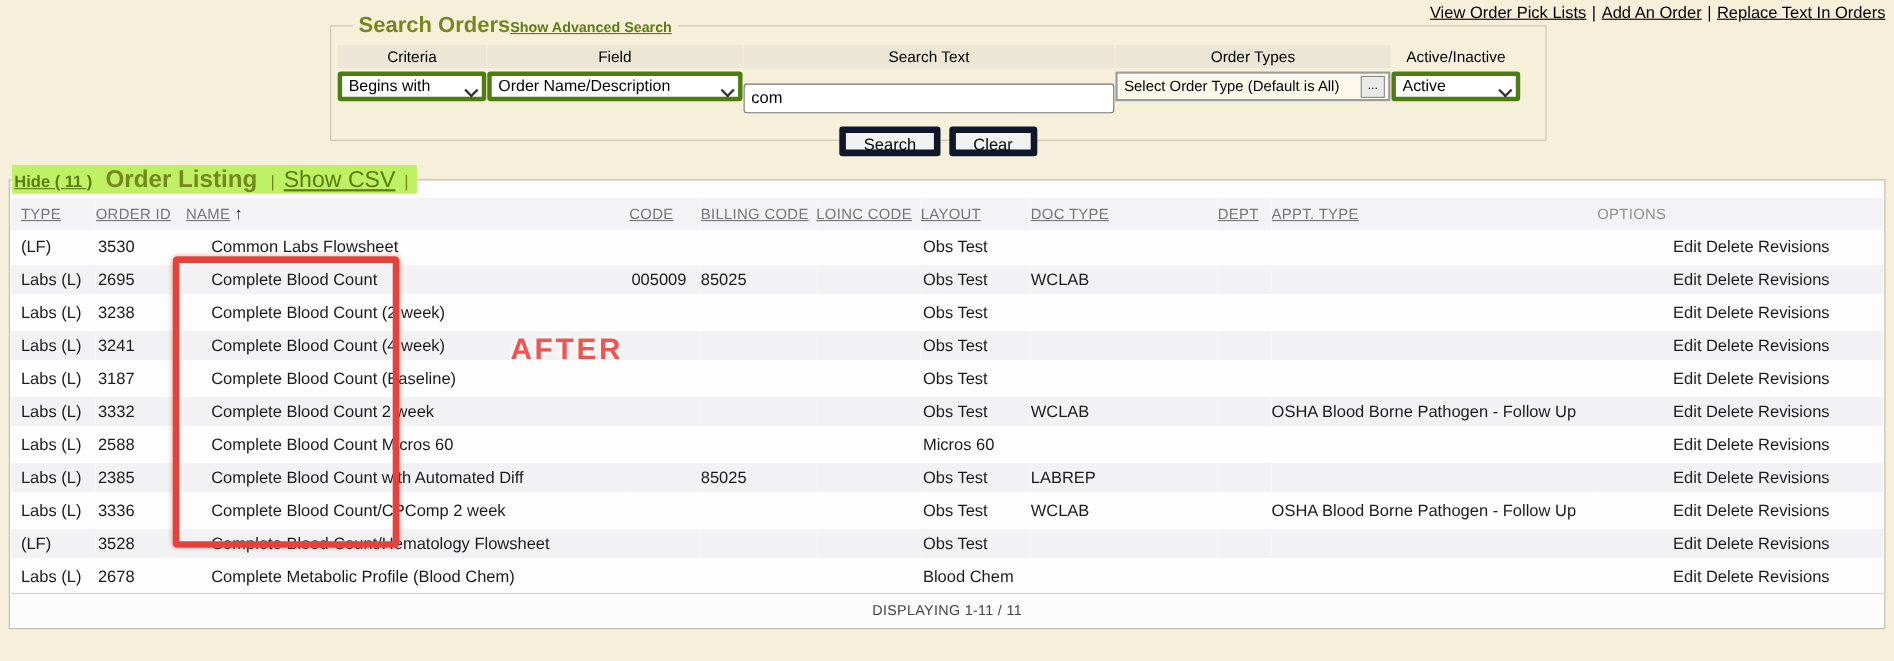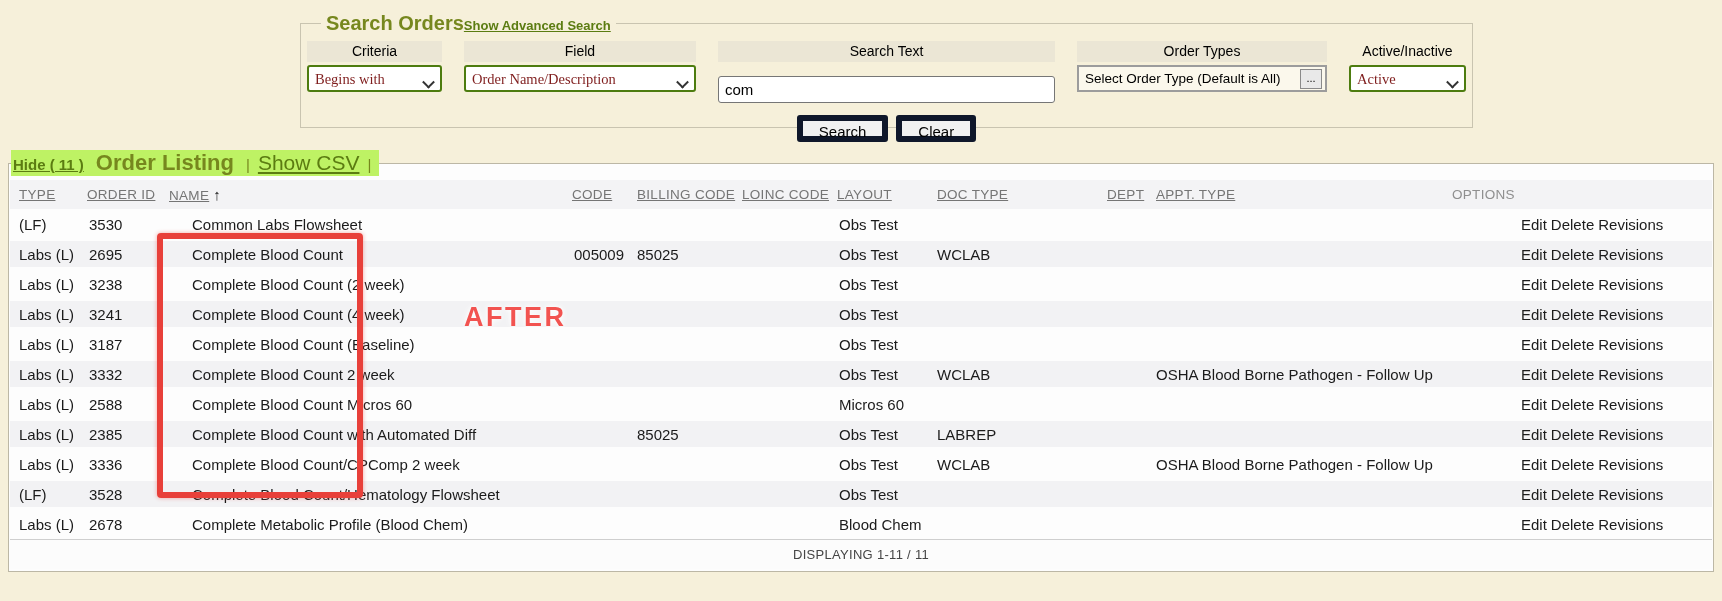--- a/index.html
+++ b/index.html
@@ -11,29 +11,29 @@
   .top-nav a { color: #000; text-decoration: underline; cursor: pointer; }
   .top-nav .sep { margin: 0 5px; text-decoration: none; }
 
   
   .search-fs { position: absolute; left: 300px; top: 12px; width: 1106px; height: 116px;
                border: 1px solid #c9c4b0; padding: 6px 6px 0 6px; }
   .search-fs legend { display: flex; align-items: baseline; margin-left: 14px; padding: 0 5px; }
   .search-title { font-size: 20px; font-weight: bold; color: #76871e; }
   .advanced-link { font-size: 13px; font-weight: bold; color: #5b7c11; text-decoration: underline; cursor: pointer; }
 
-  .search-grid { display: grid; grid-template-columns: 135px 232px 337px 250px 117px; column-gap: 22px; }
+  .search-grid { display: grid; grid-template-columns: 135px 232px 337px 250px 117px; column-gap: 1px; }
   .hdr-cell { background: #ebe6d5; text-align: center; font-size: 14px; height: 21px; line-height: 21px; color: #000; }
   .hdr-cell.plain { background: transparent; }
   .ctl { margin-top: 3px; }
 
   .sel { position: relative; display: block; }
   .sel select { appearance: none; -webkit-appearance: none; width: 100%; height: 27px;
-                background: #fff; border: 2px solid #4d7c0f; border-radius: 3px;
-                font-family: Liberation Serif, serif; font-size: 14.5px; padding: 1px 20px 1px 6px; color: #7f1d1d; }
+                background: #fff; border: 4px solid #4d7c0f; border-radius: 3px;
+                font-family: Liberation Sans, sans-serif; font-size: 14.5px; padding: 1px 20px 1px 6px; color: #000000; }
   .sel::after { content: ""; position: absolute; right: 9px; top: 50%; width: 7px; height: 7px;
                 border-right: 2px solid #333; border-bottom: 2px solid #333;
                 transform: translateY(-70%) rotate(45deg); pointer-events: none; }
 
   .search-input { width: 100%; height: 27px; border: 1px solid #767676; border-radius: 3px;
                   font-family: "Liberation Sans", sans-serif; font-size: 15px; padding: 1px 6px; background: #fff; margin-top: 11px; }
 
   .ot-widget { display: flex; align-items: center; justify-content: space-between; height: 27px;
                border: 2px solid #9c9c9c; background: #fbf8ec; padding: 0 3px 0 6px; cursor: pointer; }
   .ot-text { font-size: 13.5px; color: #000; white-space: nowrap; }
@@ -82,20 +82,23 @@
               z-index: 5; pointer-events: none; }
   .anno-label { position: absolute; left: 464px; top: 302px; z-index: 6; pointer-events: none;
                 font-size: 27px; font-weight: bold; color: #f25350; letter-spacing: 2.5px;
                 text-shadow: 0 0 4px #fff, 0 0 9px rgba(255,255,255,.85); }
 </style>
 </head>
 <body>
 
 <div class="stage">
 
+  <div class="top-nav">
+    <a>View Order Pick Lists</a><span class="sep">|</span><a>Add An Order</a><span class="sep">|</span><a>Replace Text In Orders</a>
+  </div>
 
   <fieldset class="search-fs">
     <legend>
       <span class="search-title">Search Orders</span>
       <a class="advanced-link">Show Advanced Search</a>
     </legend>
 
     <div class="search-grid">
       <div class="hdr-cell">Criteria</div>
       <div class="hdr-cell">Field</div>

